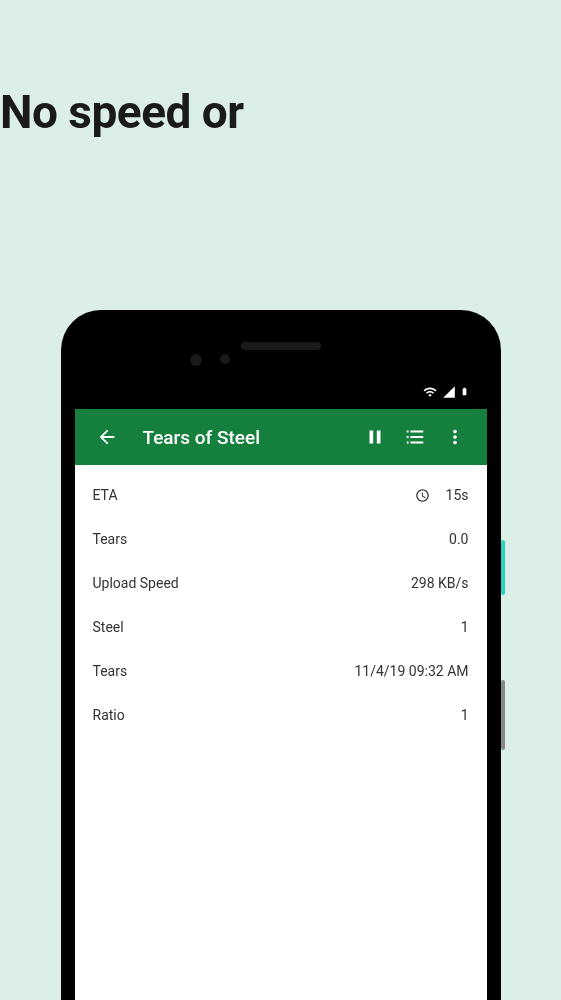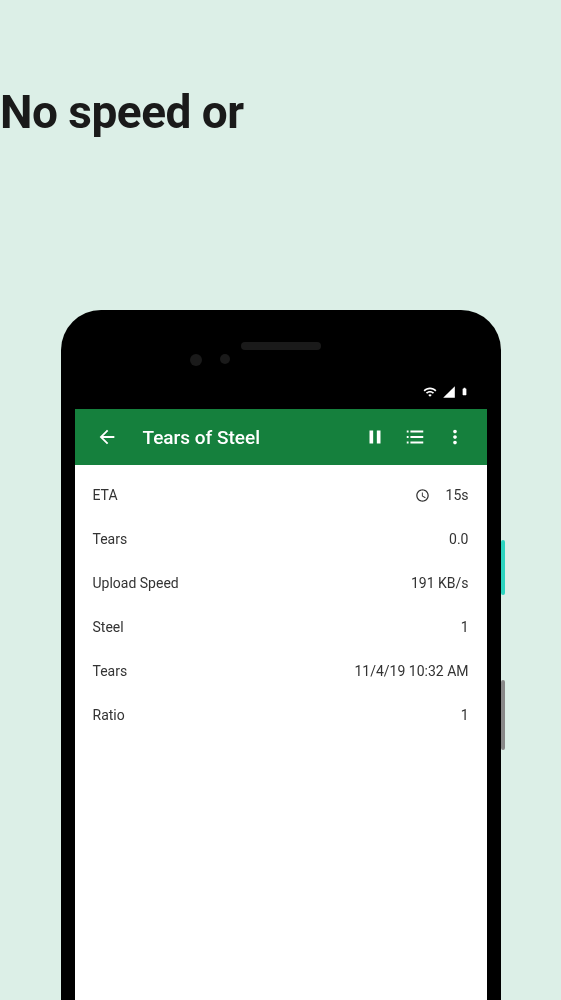--- a/index.html
+++ b/index.html
@@ -218,29 +218,29 @@
             </svg>
           <span>15s</span>
         </span>
       </div>
       <div class="row">
         <span class="row-label">Tears</span>
         <span class="row-value">0.0</span>
       </div>
       <div class="row">
         <span class="row-label">Upload Speed</span>
-        <span class="row-value">191 KB/s</span>
+        <span class="row-value">298 KB/s</span>
       </div>
       <div class="row">
         <span class="row-label">Steel</span>
         <span class="row-value">1</span>
       </div>
       <div class="row">
         <span class="row-label">Tears</span>
-        <span class="row-value">11/4/19 10:32 AM</span>
+        <span class="row-value">11/4/19 09:32 AM</span>
       </div>
       <div class="row">
         <span class="row-label">Ratio</span>
         <span class="row-value">1</span>
       </div>
     </div>
   </div>
 </div>
 
 </body></html>

